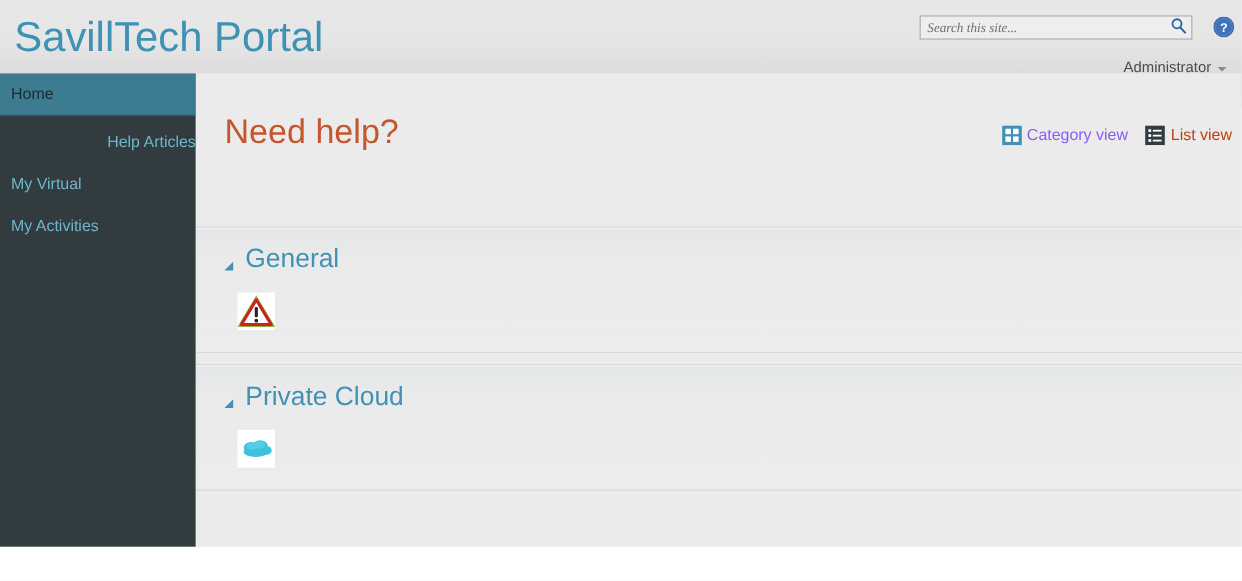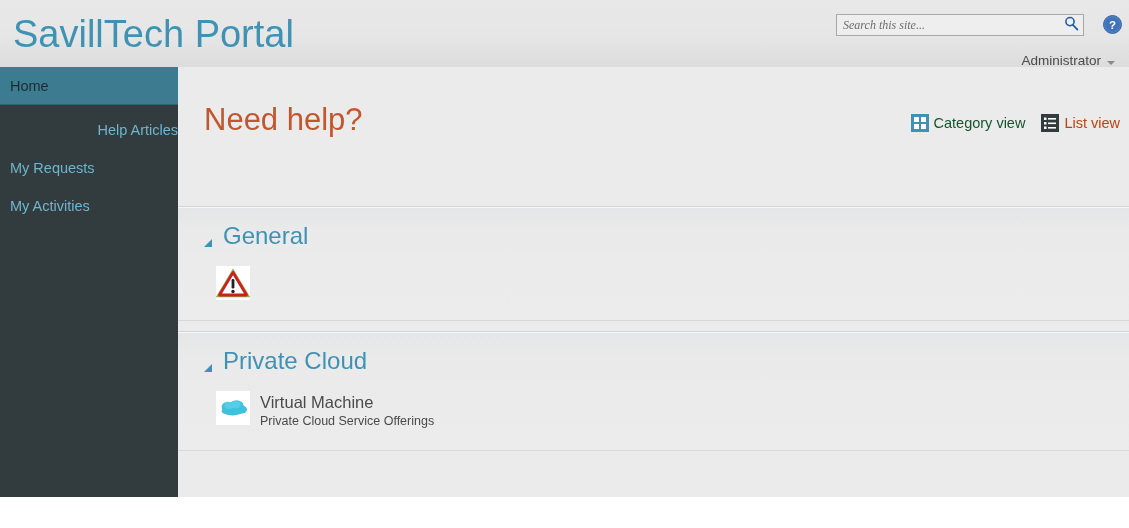--- a/index.html
+++ b/index.html
@@ -208,21 +208,21 @@
     cursor: pointer;
     background: transparent;
     border: 0;
     padding: 0;
     font-family: "Liberation Sans", sans-serif;
   }
   .view-btn .label {
     font-size: 14.5px;
     line-height: 18px;
   }
-  .view-btn.active .label { color: #14532d; }
+  .view-btn.active .label { color: #8b5cf6; }
   .view-btn.inactive .label { color: #c2410c; }
 
   .icon-tile {
     width: 18px;
     height: 18px;
     display: block;
   }
 
   
   .section {
@@ -324,21 +324,21 @@
 <div class="shell">
 
   <nav class="sidebar">
     <div class="nav-item selected">
       <span>Home</span>
     </div>
     <div class="nav-item spaced">
       <span>Help Articles</span>
     </div>
     <div class="nav-item">
-      <span>My Requests</span>
+      <span>My Virtual</span>
     </div>
     <div class="nav-item">
       <span>My Activities</span>
     </div>
   </nav>
 
   <main class="content">
 
     <div class="page-head">
       <h1 class="page-title">Need help?</h1>
@@ -418,21 +418,17 @@
               <ellipse cx="20.5" cy="14.8" rx="7" ry="5.6"></ellipse>
               <ellipse cx="26" cy="18.5" rx="5" ry="4"></ellipse>
               <ellipse cx="16.5" cy="20" rx="11" ry="4.4"></ellipse>
             </g>
             <g fill="#54cde6">
               <ellipse cx="13" cy="14.5" rx="4.6" ry="3.4"></ellipse>
               <ellipse cx="20" cy="13.6" rx="5" ry="3.6"></ellipse>
             </g>
           </svg>
         </span>
-        <span class="offering-text">
-          <div class="offering-name">Virtual Machine</div>
-          <div class="offering-desc">Private Cloud Service Offerings</div>
-        </span>
       </div>
     </section>
 
   </main>
 </div>
 
 </body></html>

